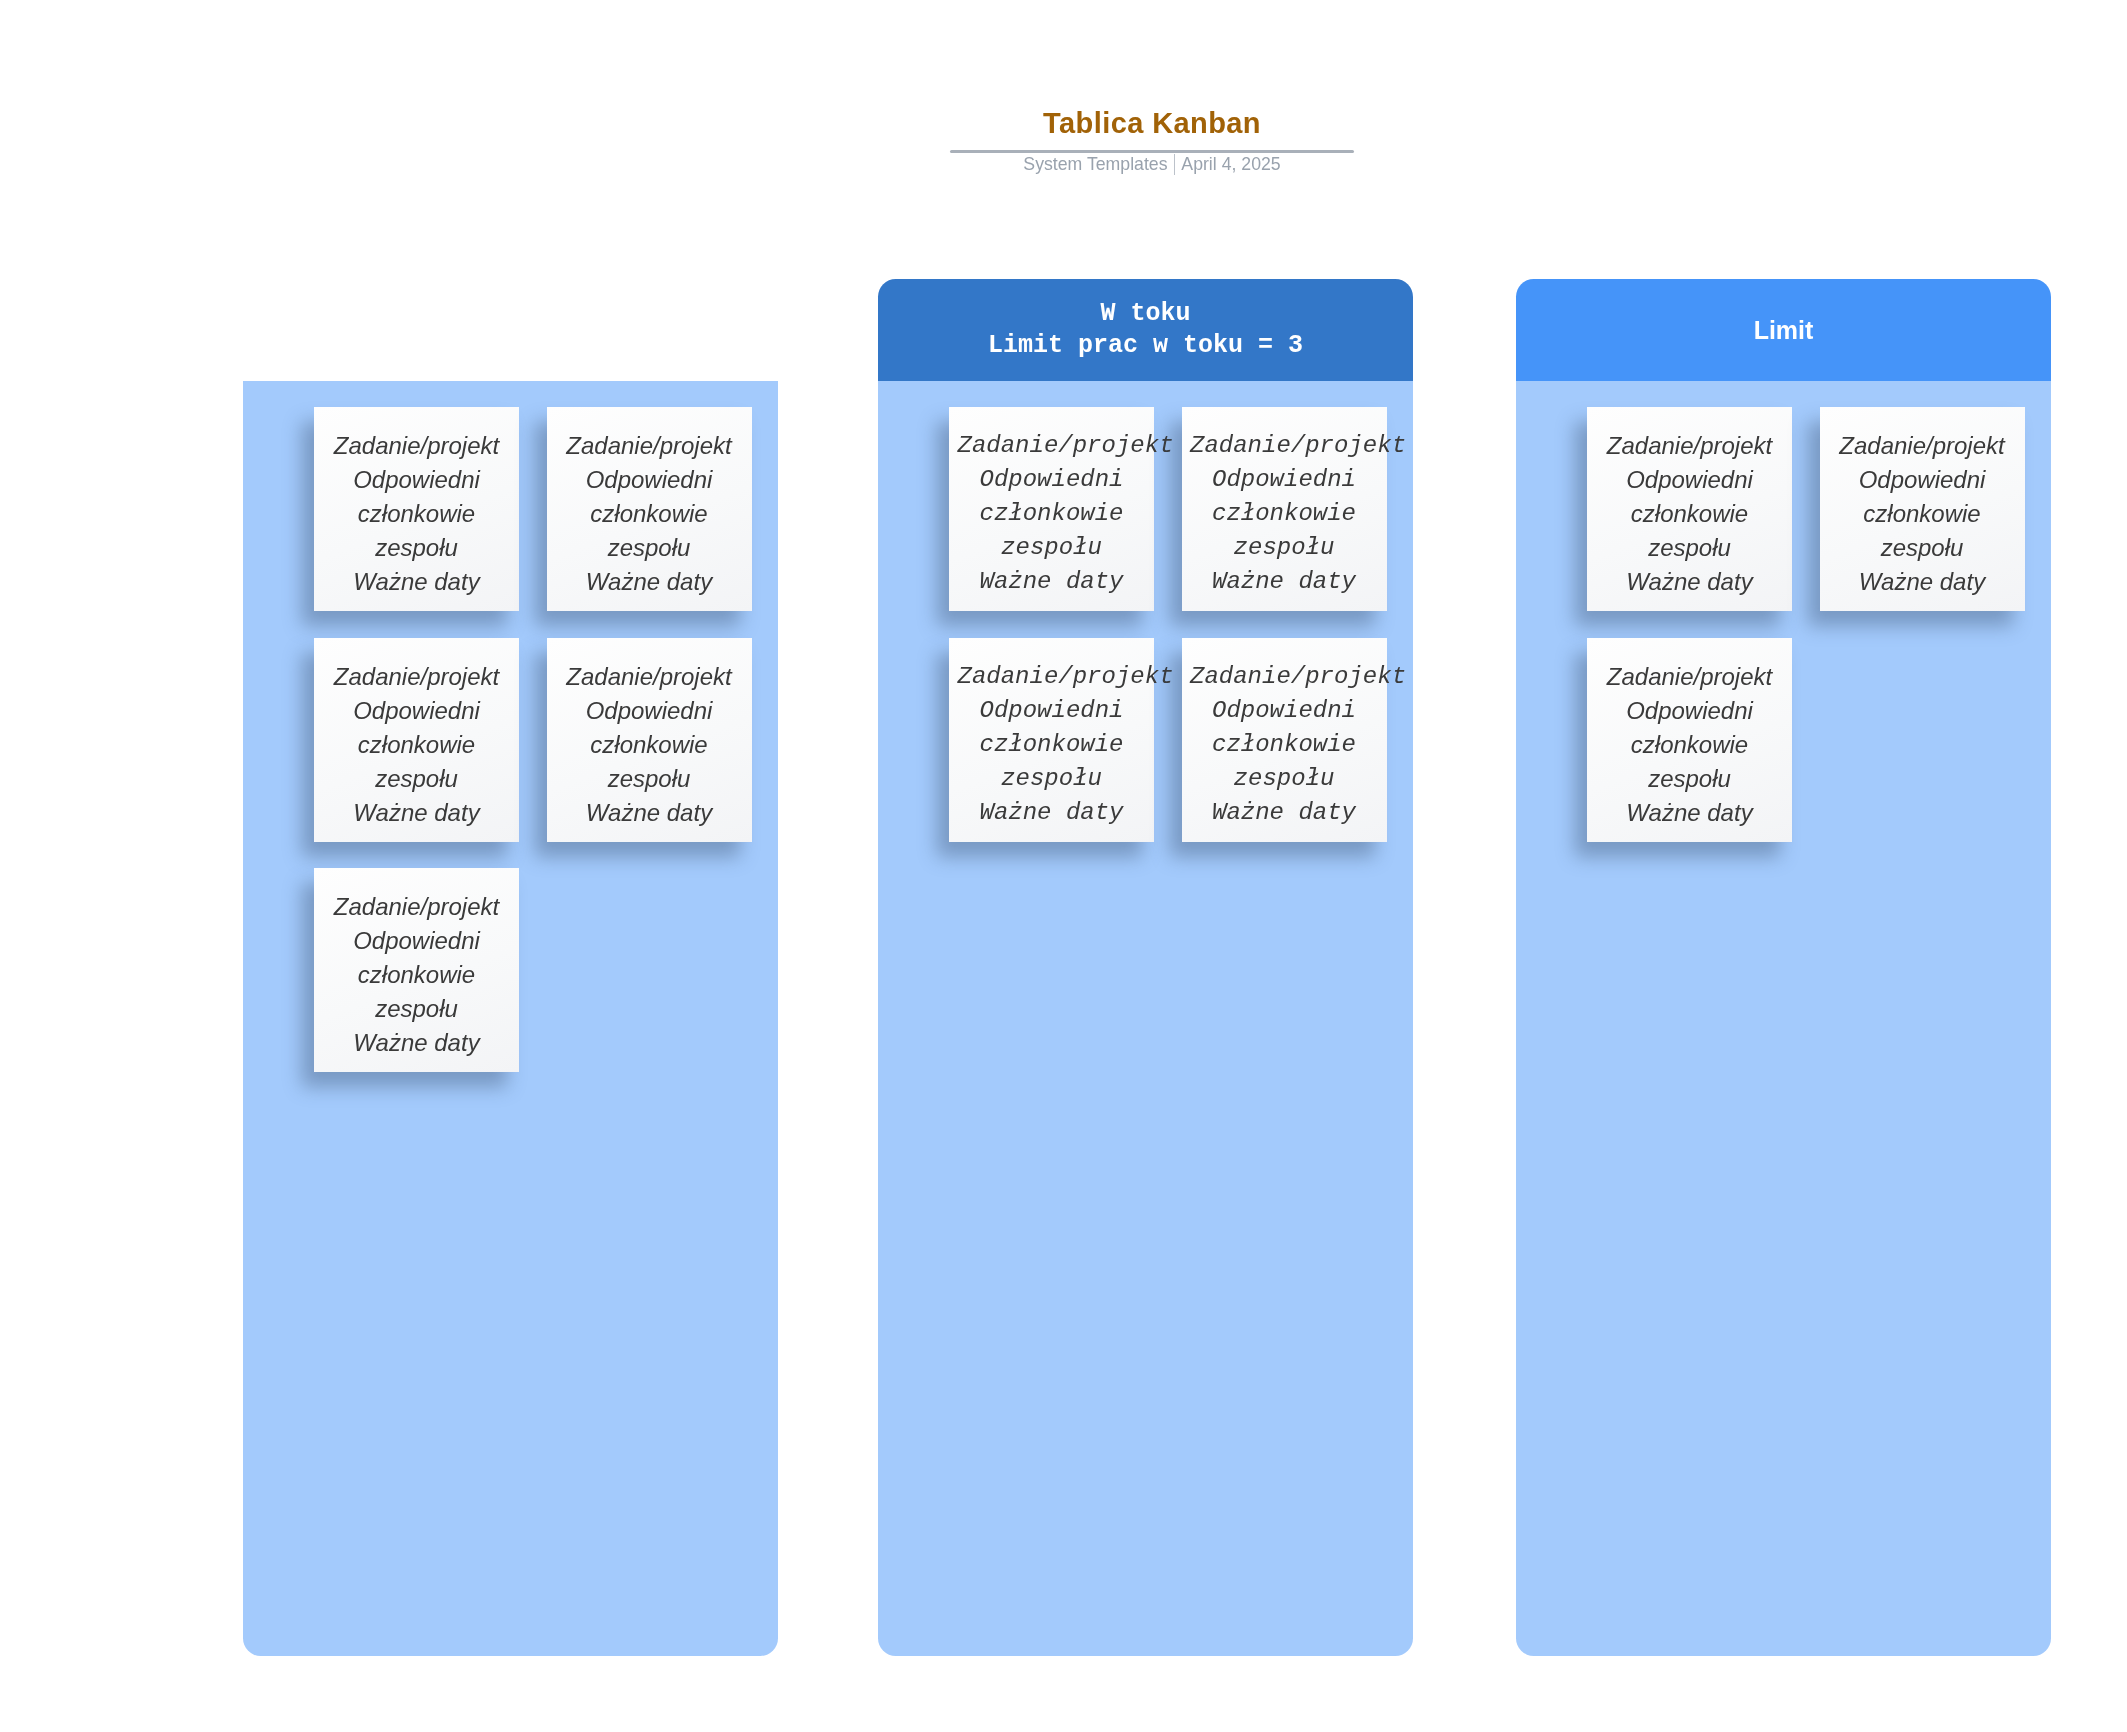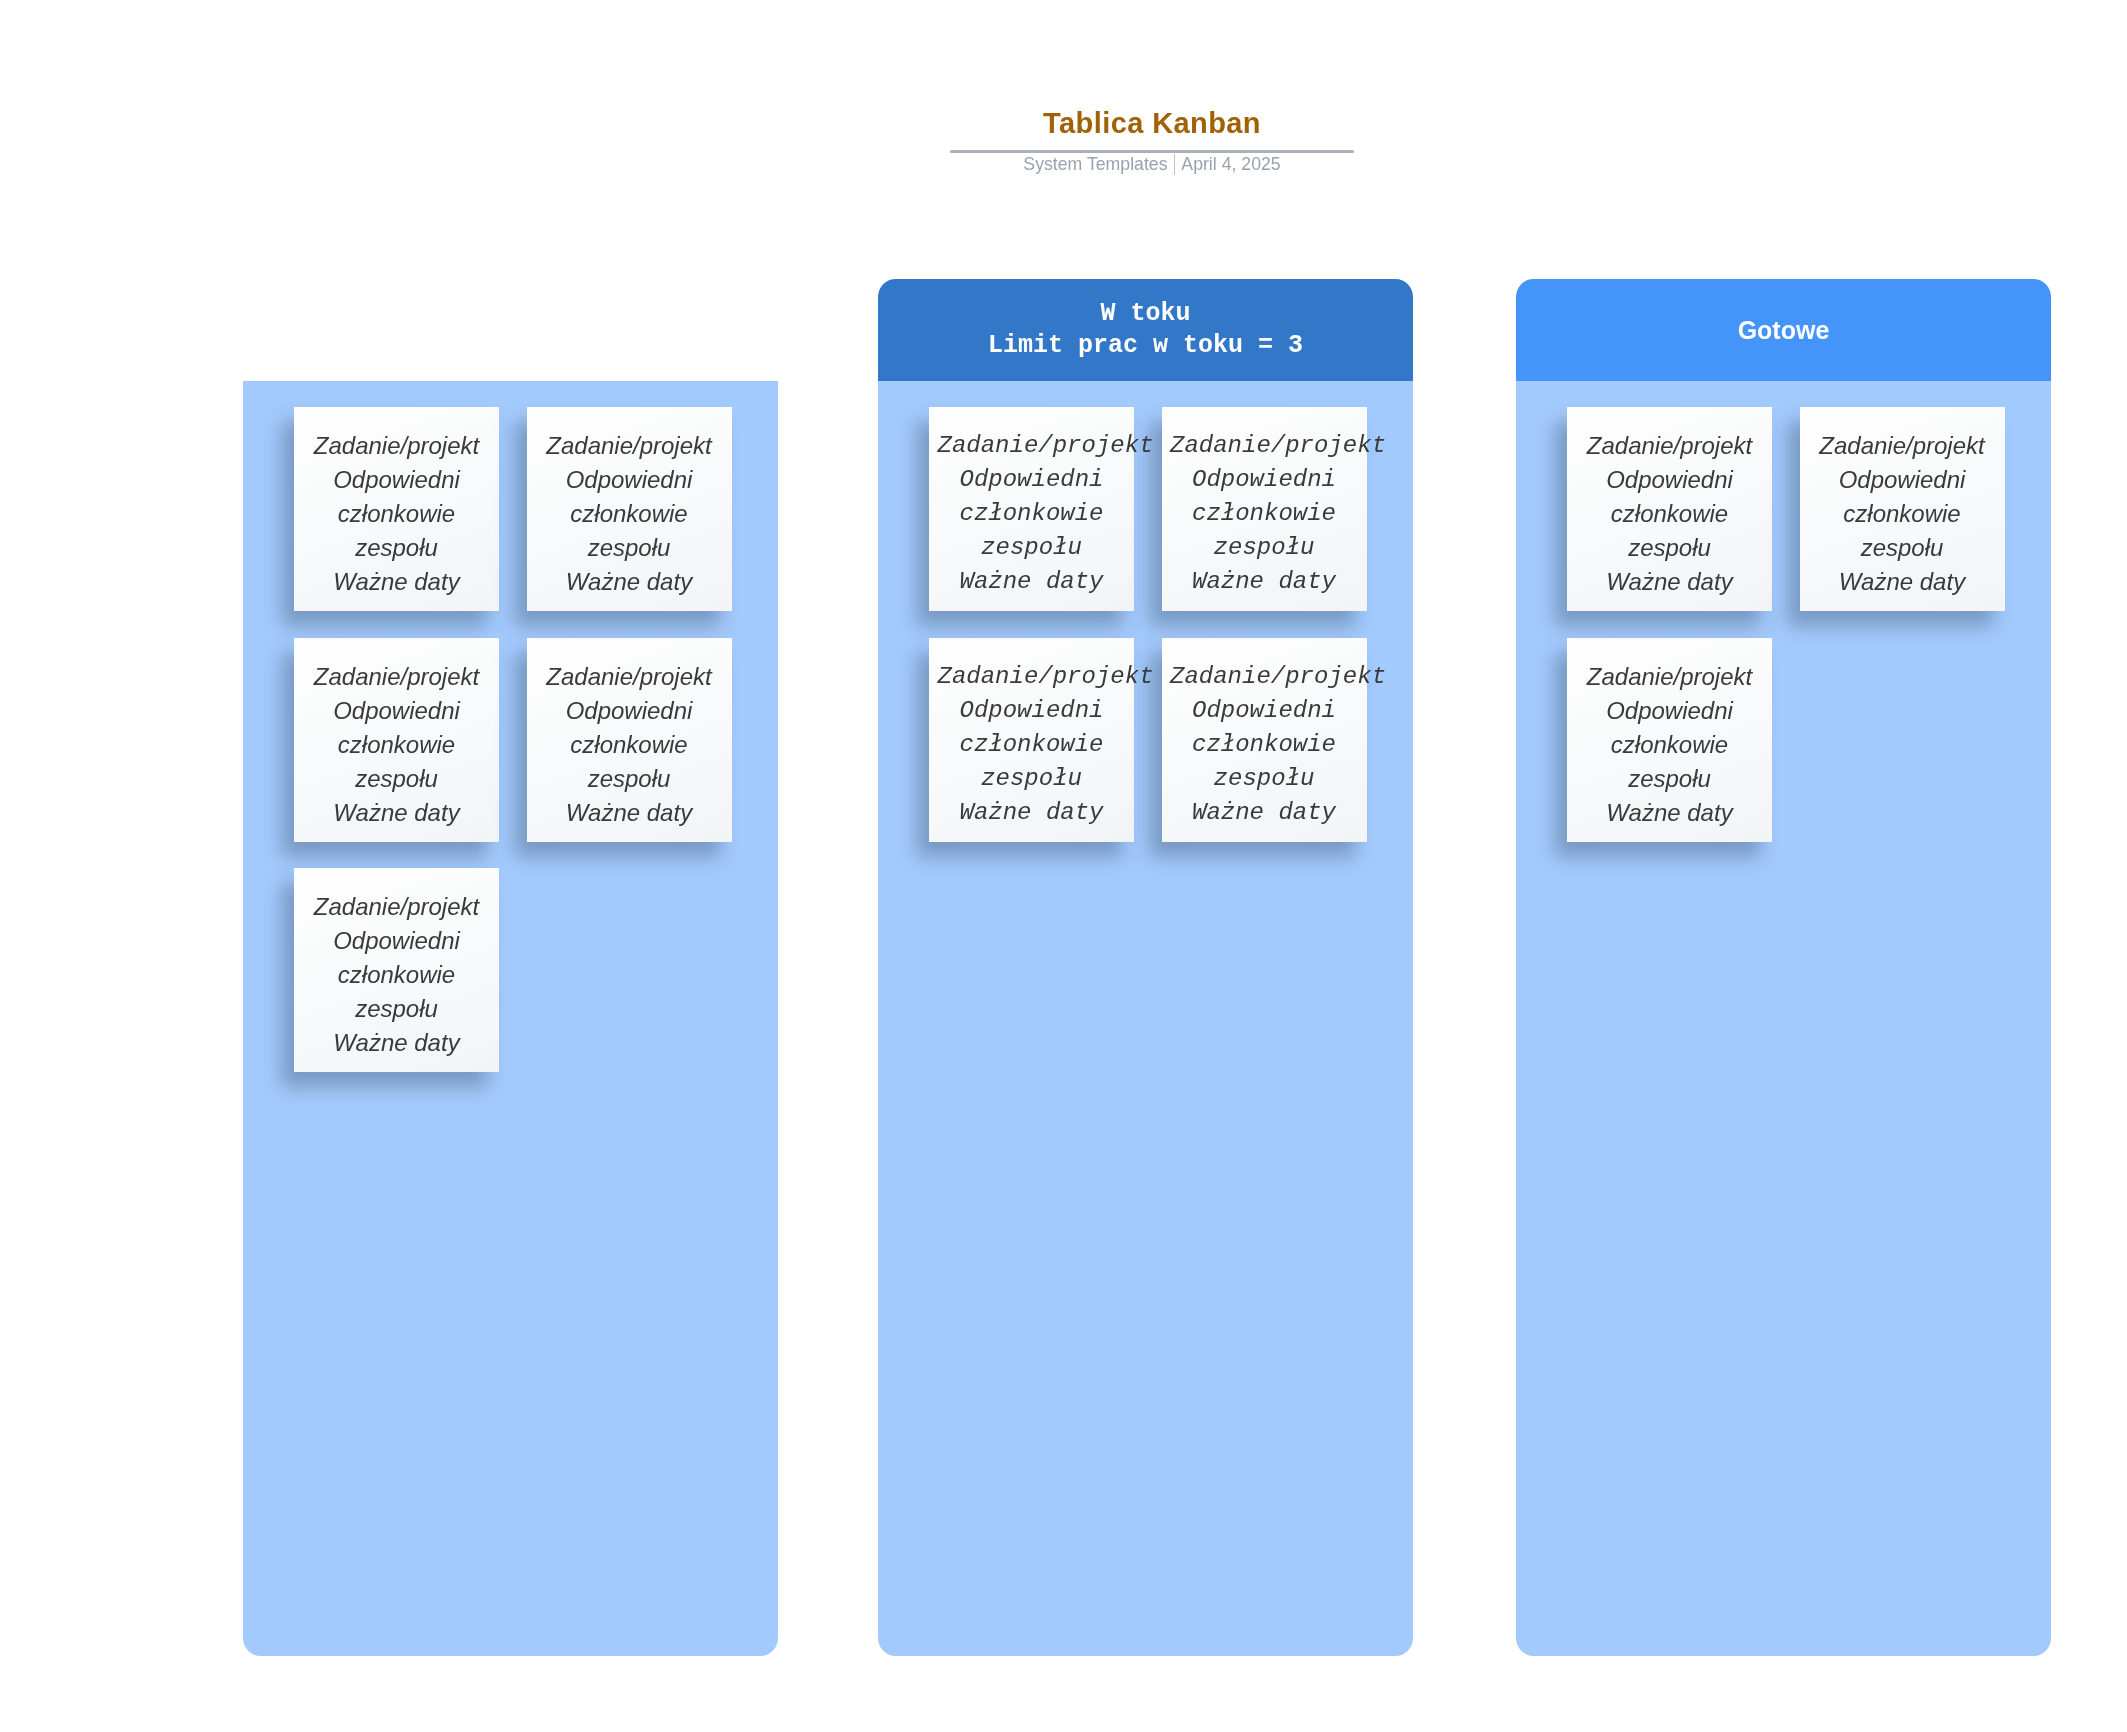--- a/index.html
+++ b/index.html
@@ -56,21 +56,21 @@
     display: grid; grid-template-columns: 205px 205px;
     column-gap: 27.5px; row-gap: 26.6px;
     justify-content: start;
   }
 
   
   .card {
     width: 205px; height: 204px;
     background: linear-gradient(160deg, #fefefe 0%, #f8f9fa 55%, #f3f4f6 100%);
     box-shadow: -12.4px 15px 17.7px rgba(58, 79, 110, 0.40);
-    display: flex; align-items: center; justify-content: center;
+    display: flex; align-items: center; justify-content: center; margin-left: 20px;
   }
   .card-text {
     width: 188px; padding-top: 10.6px;
     font-style: italic; font-size: 24px; line-height: 34px;
     color: #3a3a3a; text-align: center;
   }
   .card-line-nowrap { white-space: nowrap; }
 </style>
 </head>
 <body>
@@ -163,21 +163,21 @@
             <div>Odpowiedni członkowie zespołu</div>
             <div class="card-line-nowrap">Ważne daty</div>
           </div>
         </div>
       </div>
     </div>
   </section>
 
   <section class="column col-done">
     <div class="column-header">
-      <span>Gotowe</span>
+      <span>Limit</span>
     </div>
     <div class="column-body">
       <div class="cards">
         <div class="card">
           <div class="card-text">
             <div class="card-line-nowrap">Zadanie/projekt</div>
             <div>Odpowiedni członkowie zespołu</div>
             <div class="card-line-nowrap">Ważne daty</div>
           </div>
         </div>

